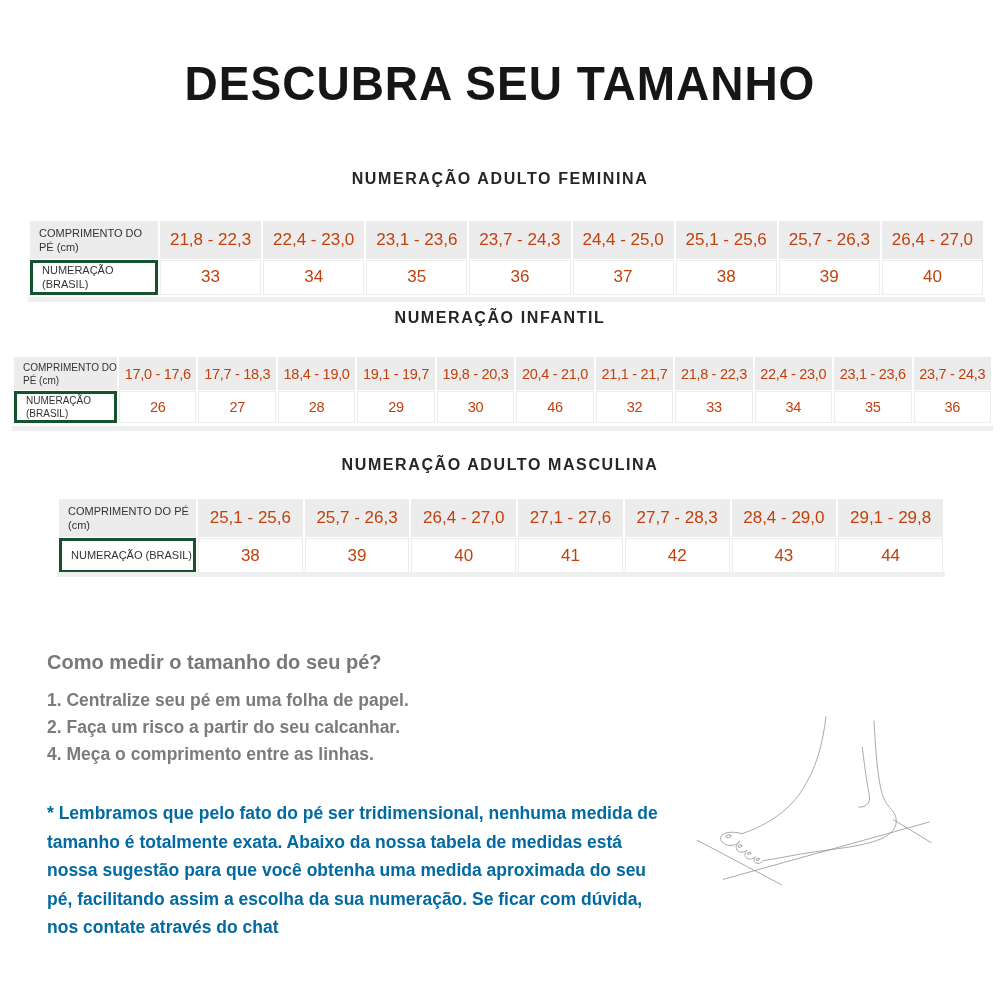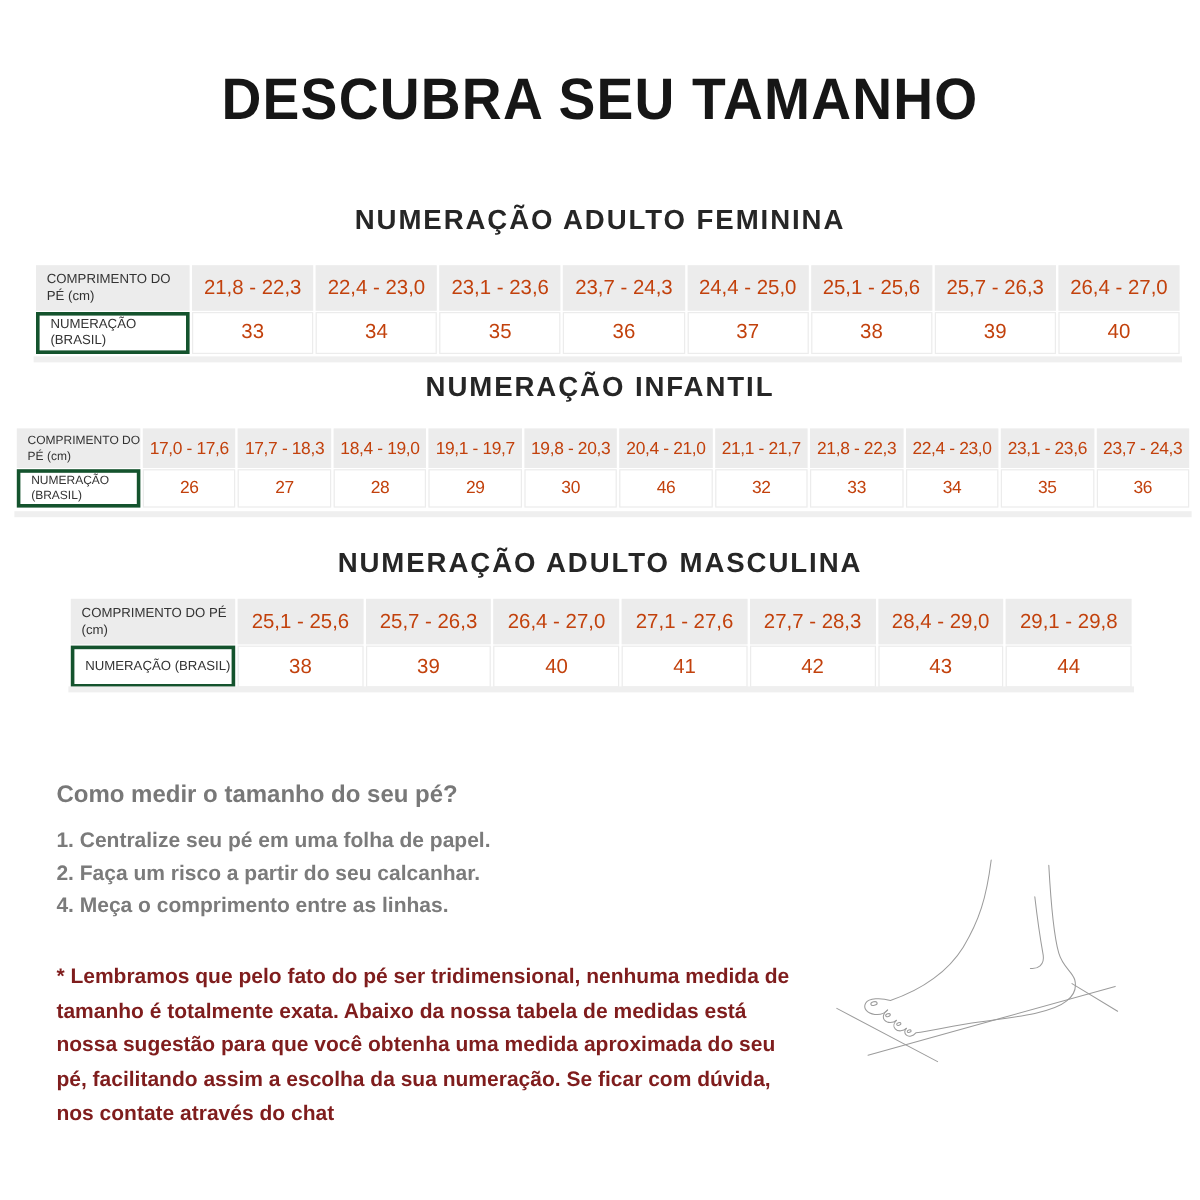--- a/index.html
+++ b/index.html
@@ -8,21 +8,21 @@
     position:relative; width:1000px; height:1000px; background:#fff;
     font-family:"Liberation Sans", sans-serif; color:#1f1f1f; overflow:hidden;
   }
   .page-title {
     position:absolute; top:54px; left:0; width:100%;
     text-align:center; font-size:46px; font-weight:700; color:#161616;
     letter-spacing:1px; transform:scaleY(1.06); transform-origin:center top;
   }
   .section-title {
     position:absolute; left:0; width:100%; text-align:center;
-    font-size:23px; font-weight:700; letter-spacing:1.6px; color:#262626;
+    font-size:16px; font-weight:700; letter-spacing:1.6px; color:#262626;
   }
   #sec-title-0 { top:170px; }
   #sec-title-1 { top:309px; }
   #sec-title-2 { top:456px; }
 
   table.size-table {
     position:absolute; border-collapse:separate; border-spacing:2px 1px;
     table-layout:fixed;
   }
   #table-0 { left:28px;  top:220px; width:957px; }
@@ -62,21 +62,21 @@
   .howto-heading {
     position:absolute; left:47px; top:651px;
     font-size:20px; font-weight:700; color:#787878;
   }
   .howto-steps {
     position:absolute; left:47px; top:687px;
     font-size:17.5px; font-weight:700; color:#7b7b7b; line-height:27px;
   }
   .size-note {
     position:absolute; left:47px; top:799px; width:612px;
-    font-size:17.5px; font-weight:700; color:#7f1d1d; line-height:28.5px;
+    font-size:17.5px; font-weight:700; color:#0369a1; line-height:28.5px;
   }
   .foot-illustration {
     position:absolute; left:660px; top:660px; width:340px; height:280px;
   }
 </style>
 </head>
 <body>
 
 <div class="page">
 

